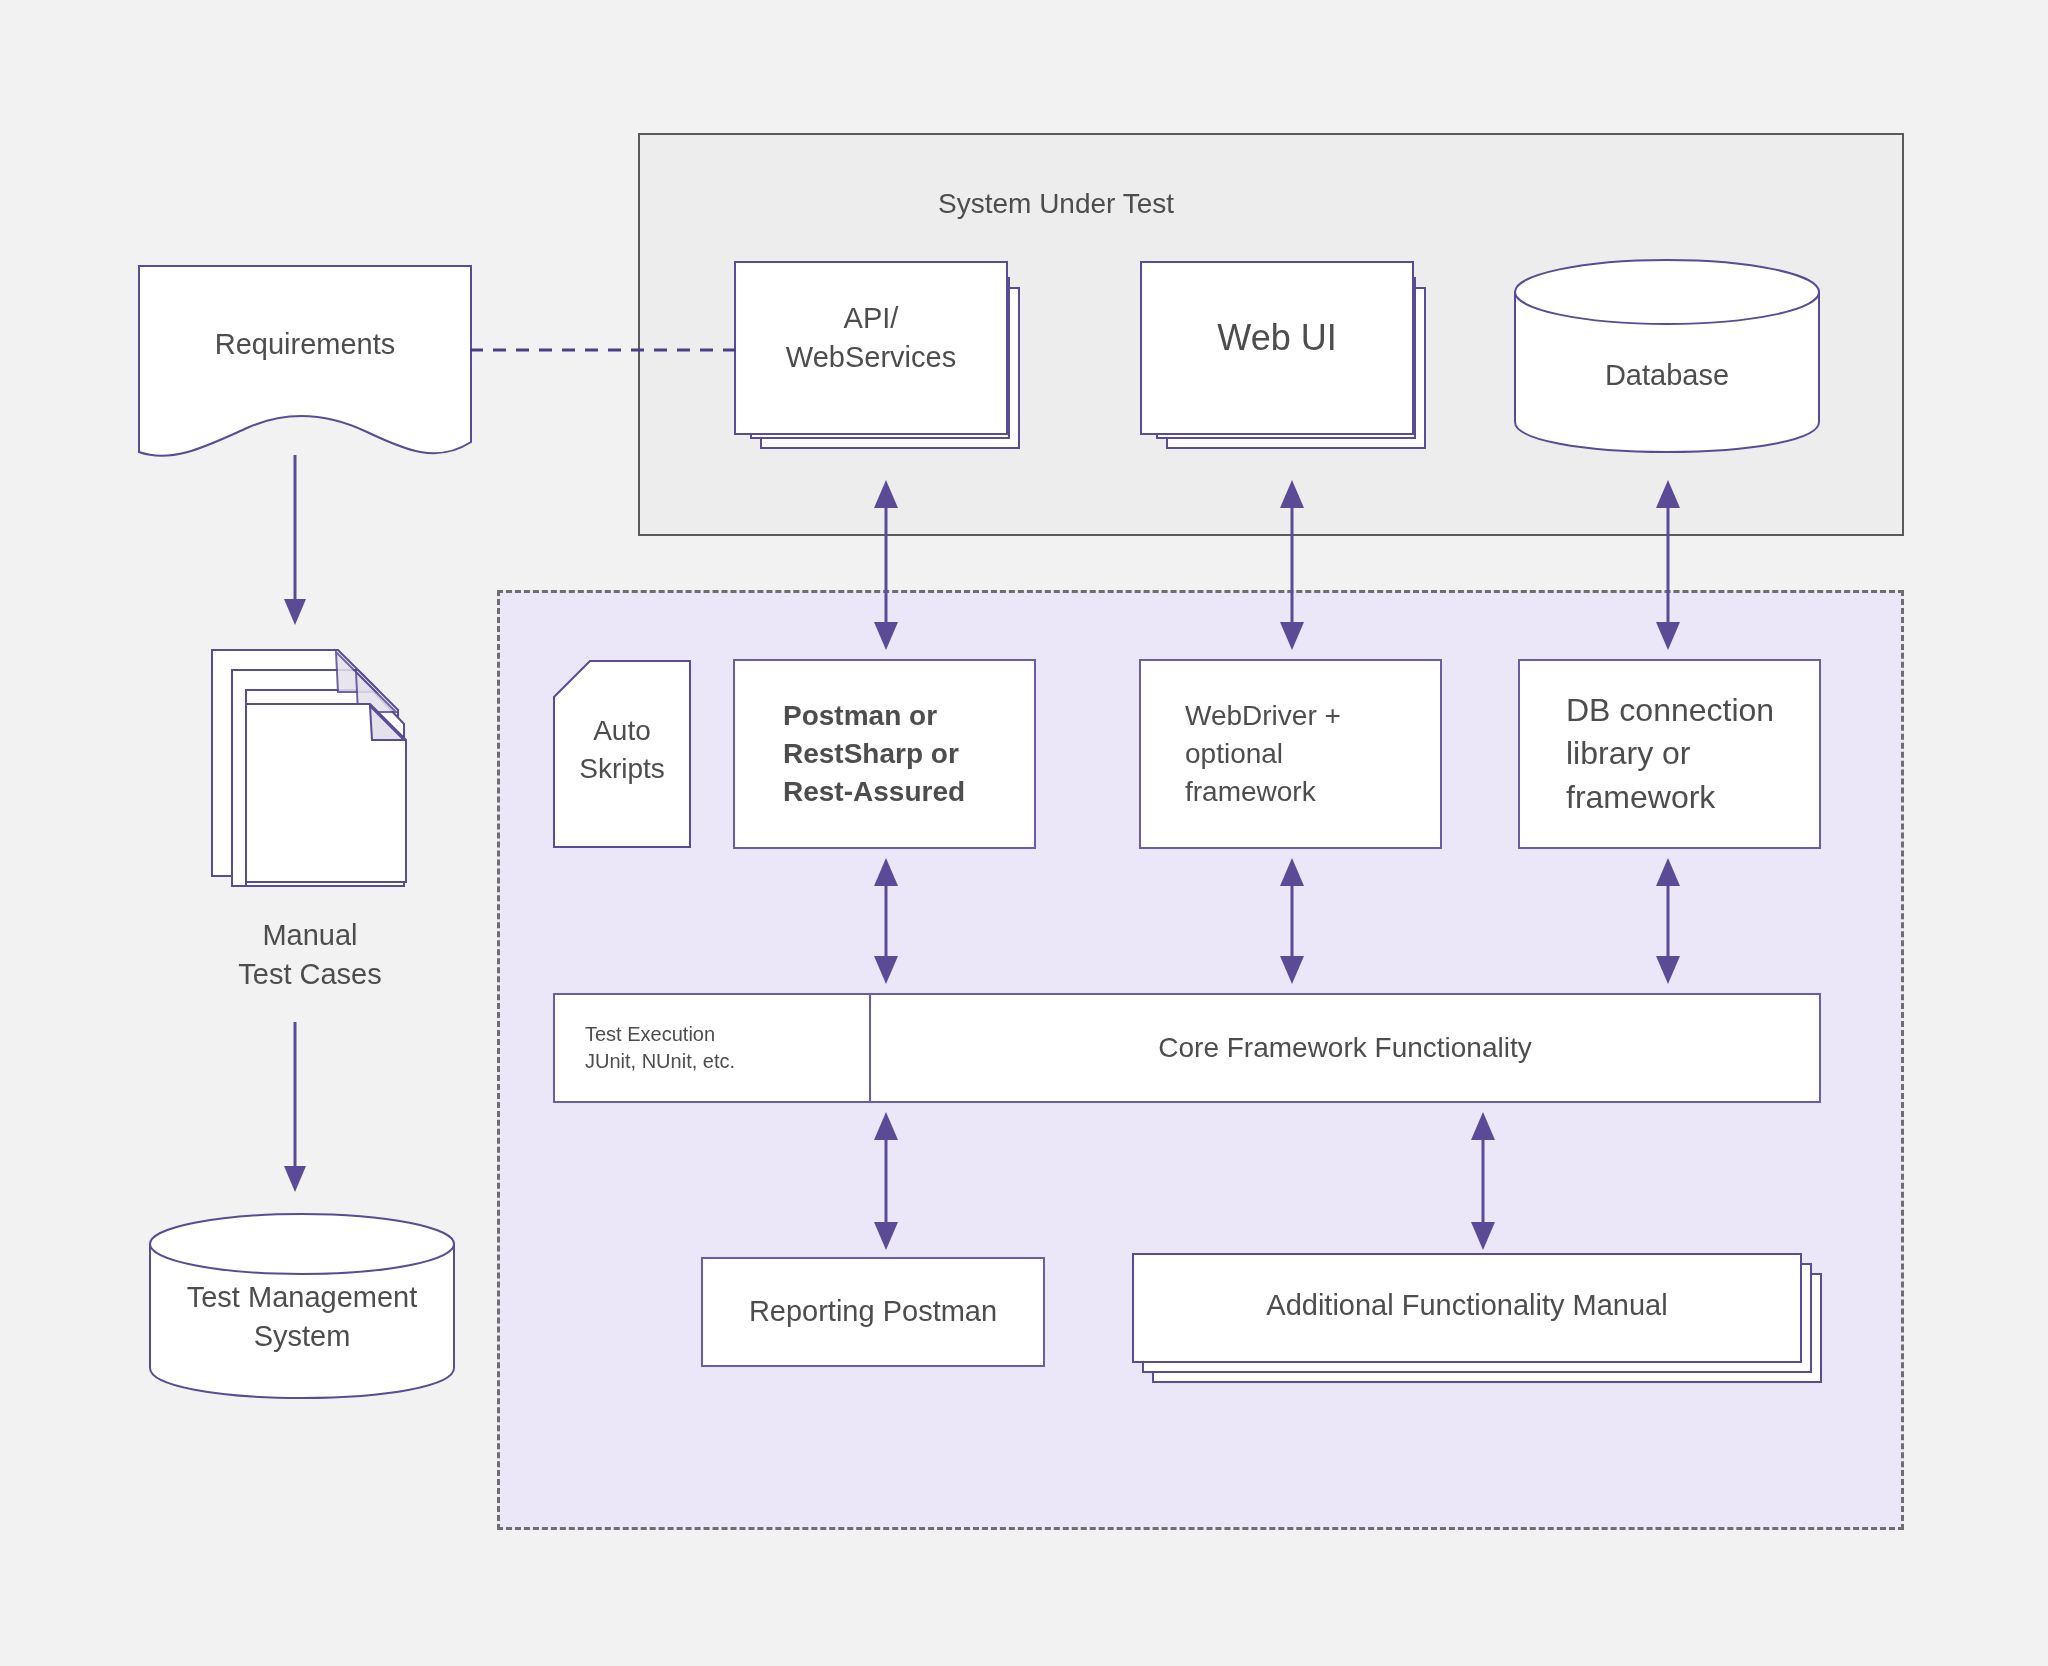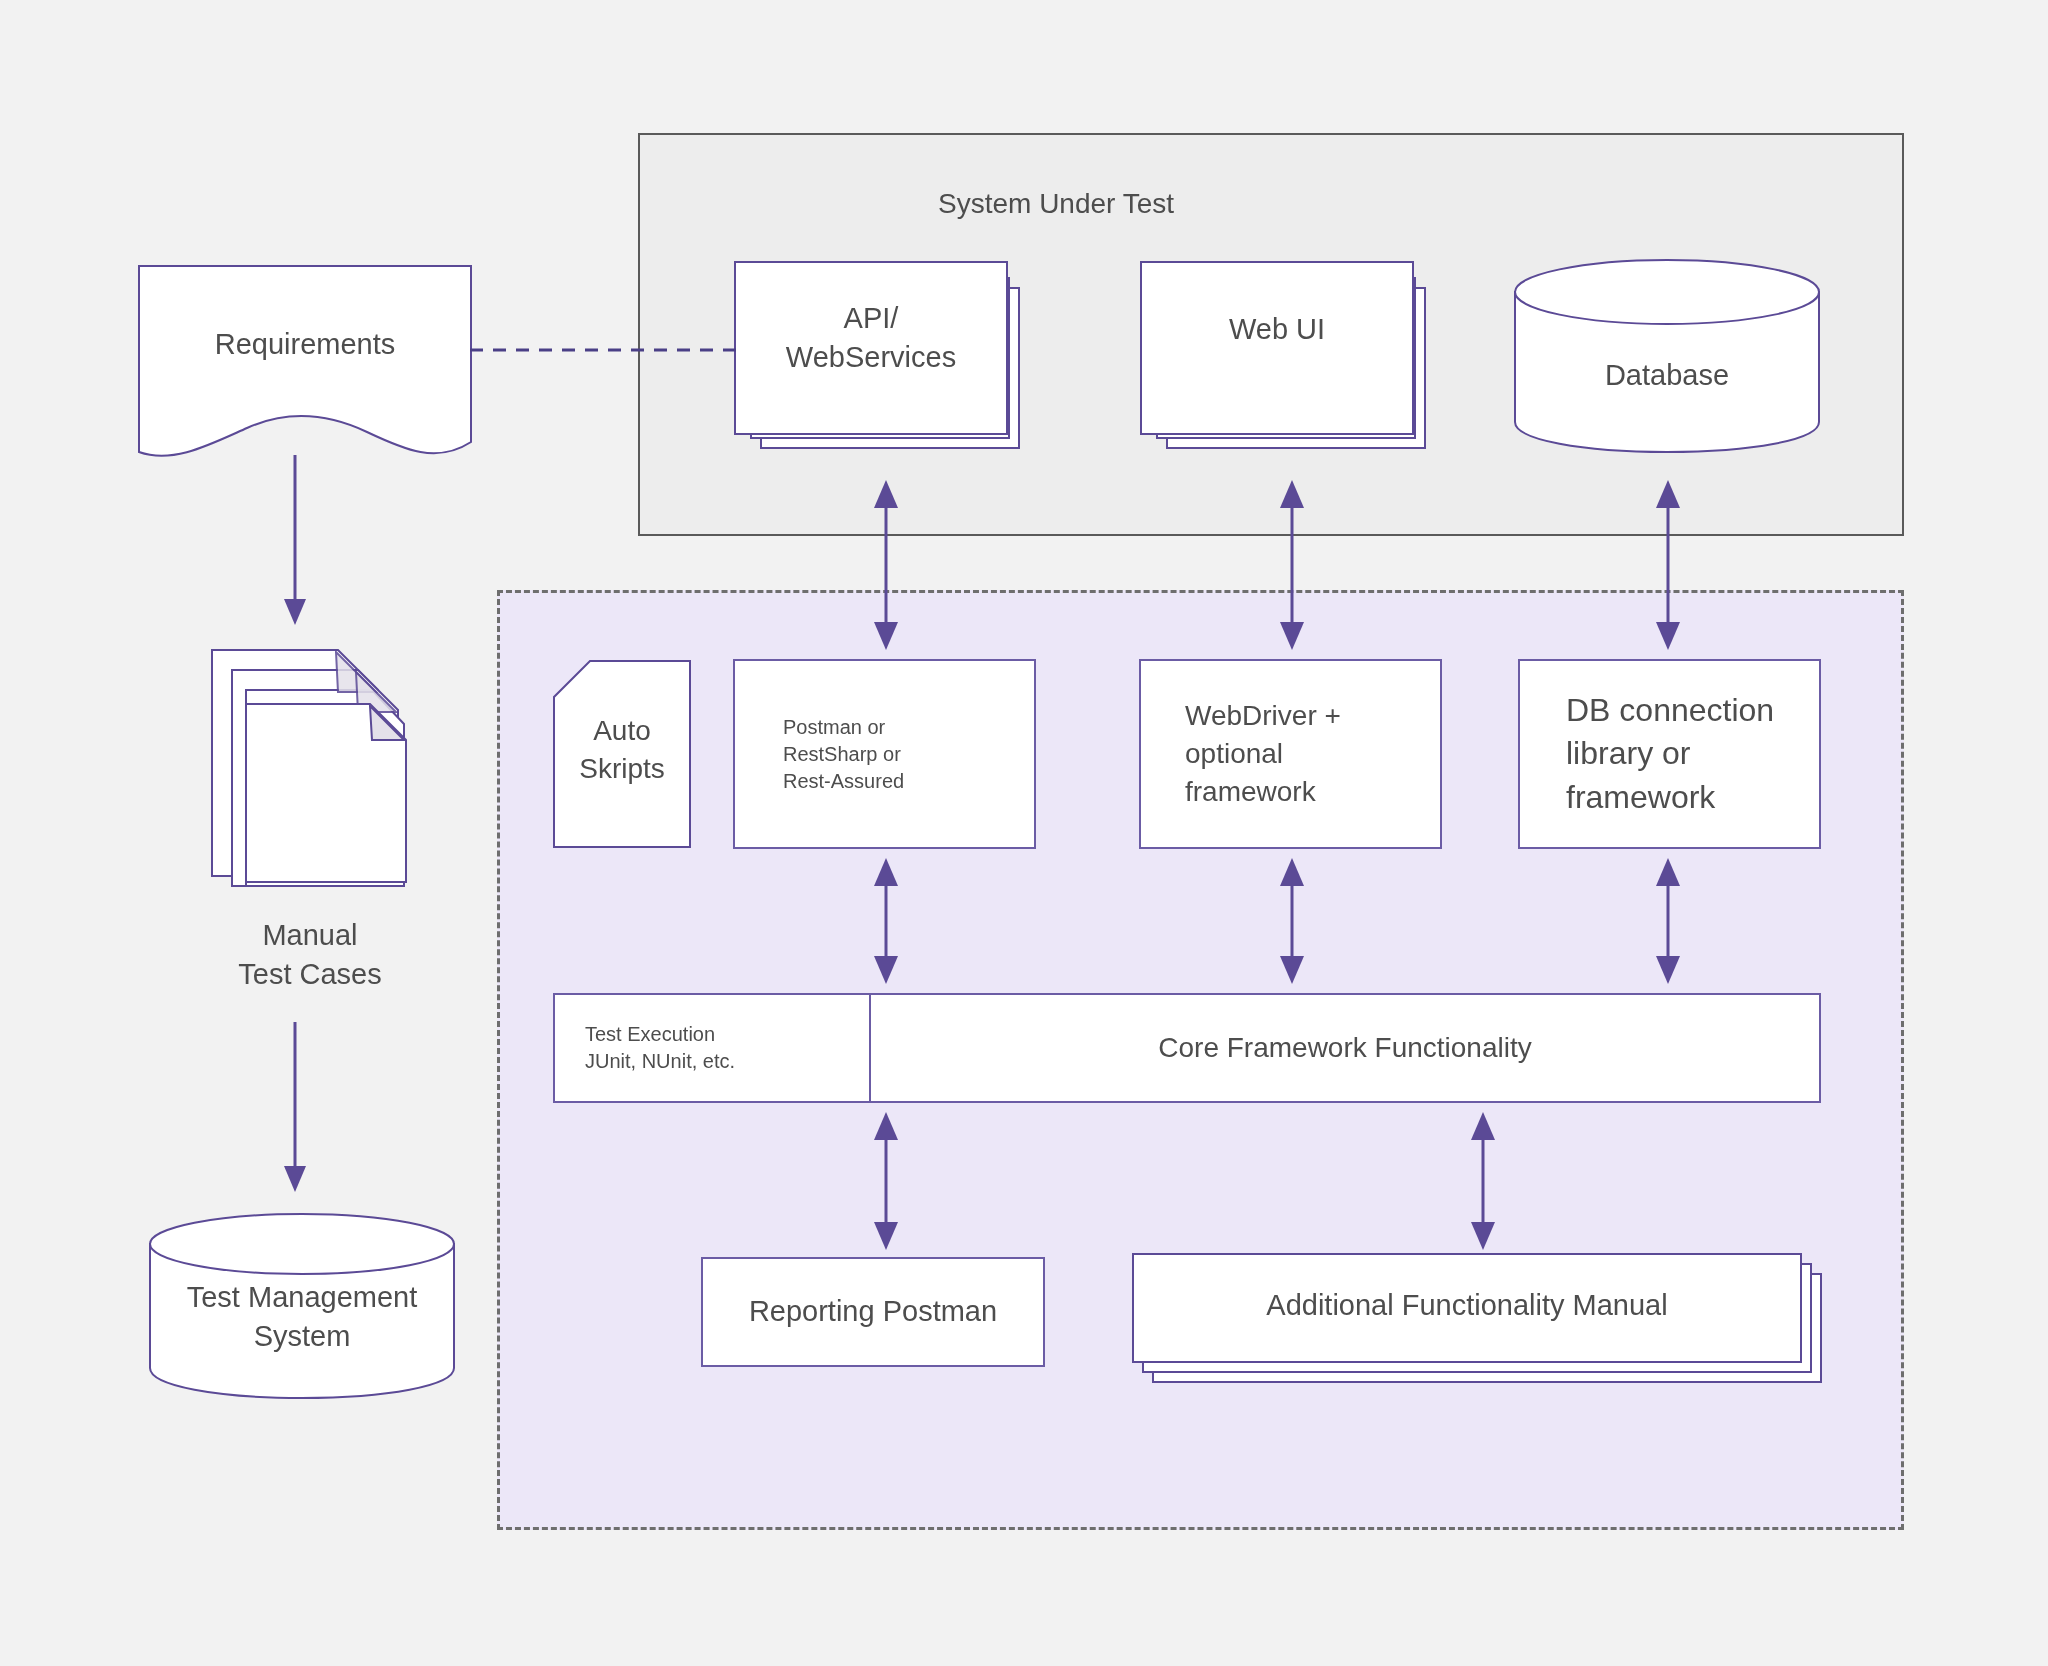--- a/index.html
+++ b/index.html
@@ -67,21 +67,21 @@
     <rect class="stroke" x="2" y="2" width="272" height="172"></rect>
   </svg>
   <div class="lbl" style="left:735px;top:288px;width:272px;height:100px;font-size:29px;">API/
 WebServices</div>
 
   <svg style="left:1139px;top:260px;width:310px;height:210px;" viewBox="0 0 310 210">
     <rect class="stroke" x="28" y="28" width="258" height="160"></rect>
     <rect class="stroke" x="18" y="18" width="258" height="160"></rect>
     <rect class="stroke" x="2" y="2" width="272" height="172"></rect>
   </svg>
-  <div class="lbl" style="left:1141px;top:280px;width:272px;height:100px;font-size:29px;">Web UI</div>
+  <div class="lbl" style="left:1141px;top:288px;width:272px;height:100px;font-size:36px;">Web UI</div>
 
   <svg style="left:1513px;top:258px;width:308px;height:200px;" viewBox="0 0 308 200">
     <path class="stroke" d="M2 34 V164 C2 182 70 194 154 194 C238 194 306 182 306 164 V34 Z"></path>
     <ellipse class="stroke" cx="154" cy="34" rx="152" ry="32"></ellipse>
   </svg>
   <div class="lbl" style="left:1513px;top:356px;width:308px;height:40px;font-size:29px;">Database</div>
 
   <svg style="left:470px;top:345px;width:270px;height:10px;" viewBox="0 0 270 10">
     <line class="dash-conn" x1="0" y1="5" x2="268" y2="5"></line>
   </svg>
@@ -114,21 +114,21 @@
     <path class="arrow-head" d="M17 170 L5 142 H29 Z"></path>
   </svg>
 
   <svg style="left:552px;top:659px;width:140px;height:190px;" viewBox="0 0 140 190">
     <path class="stroke" d="M38 2 H138 V188 H2 V38 Z"></path>
   </svg>
   <div class="lbl" style="left:552px;top:705px;width:140px;height:90px;font-size:28px;">Auto
 Skripts</div>
 
   <div class="abs node" style="left:733px;top:659px;width:303px;height:190px;"></div>
-  <div class="lbl left" style="left:783px;top:690px;width:260px;height:128px;font-size:20px;">Postman or
+  <div class="lbl left" style="left:783px;top:690px;width:260px;height:128px;font-size:28px;font-weight:bold;">Postman or
 RestSharp or
 Rest-Assured</div>
 
   <div class="abs node" style="left:1139px;top:659px;width:303px;height:190px;"></div>
   <div class="lbl left" style="left:1185px;top:690px;width:260px;height:128px;font-size:28px;">WebDriver +
 optional
 framework</div>
 
   <div class="abs node" style="left:1518px;top:659px;width:303px;height:190px;"></div>
   <div class="lbl left" style="left:1566px;top:690px;width:270px;height:128px;font-size:32px;">DB connection

